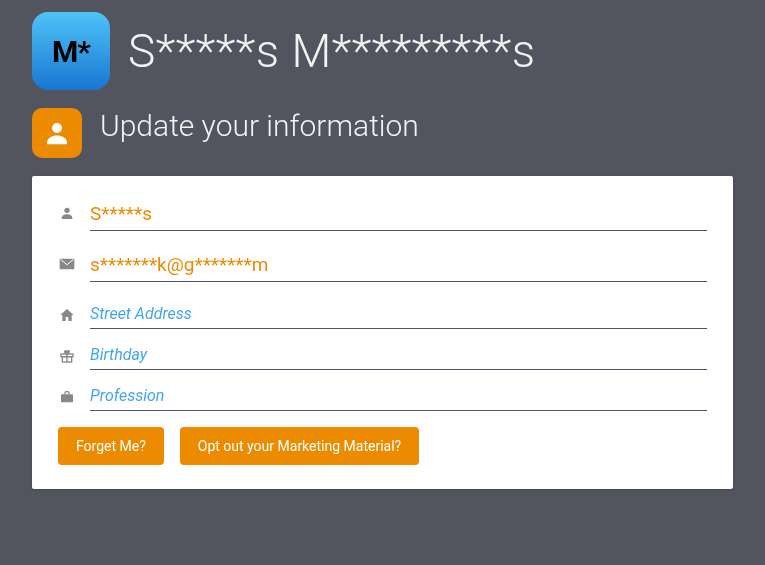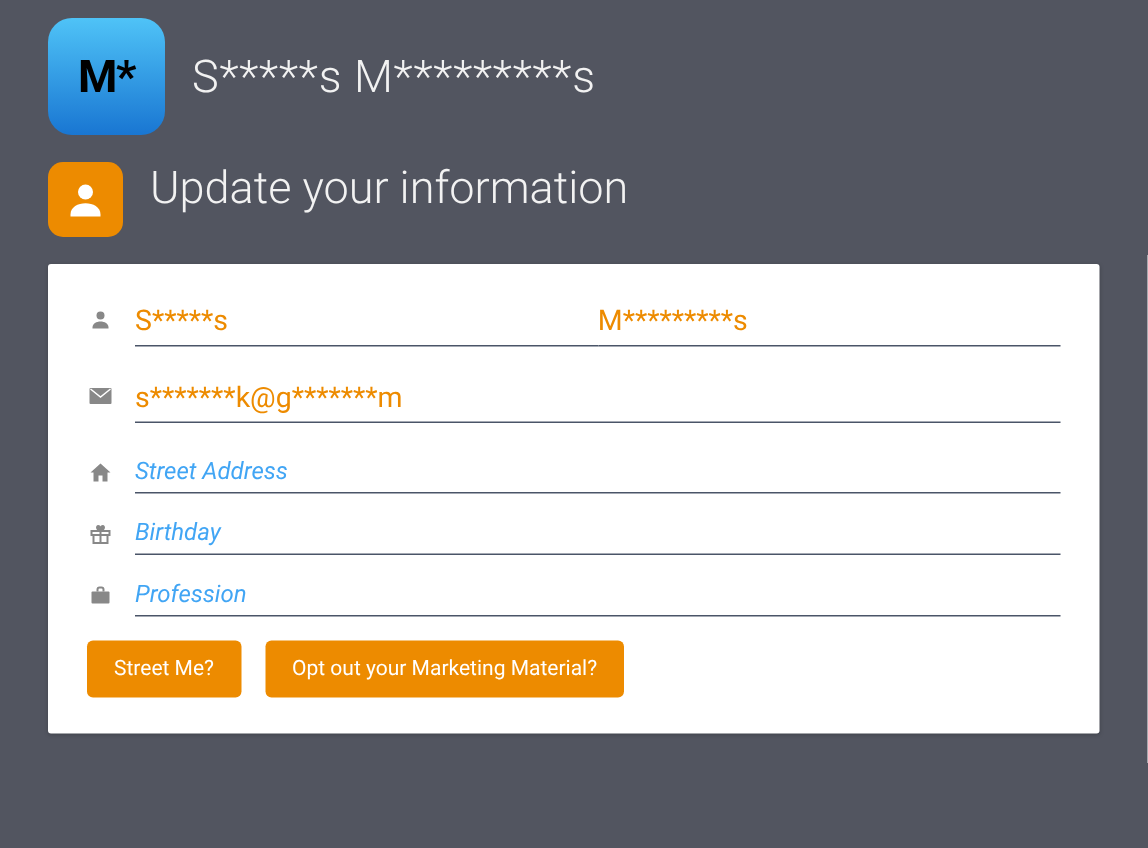--- a/index.html
+++ b/index.html
@@ -33,21 +33,21 @@
       justify-content: center;
     }
     .avatar-text {
       font-size: 30px;
       font-weight: 700;
       color: #000;
       letter-spacing: -1px;
     }
     .header-title {
       color: #f2f2f2;
-      font-size: 30px;
+      font-size: 46px;
       font-weight: 300;
       letter-spacing: 0.5px;
     }
     .section-row {
       display: flex;
       align-items: flex-start;
       gap: 18px;
       margin-bottom: 18px;
     }
     .section-icon-box {
@@ -158,21 +158,20 @@
 
     <div class="field-row">
       <div class="field-icon">
         <svg width="16" height="16" viewBox="0 0 24 24" fill="#888">
           <circle cx="12" cy="8" r="4"></circle>
           <path d="M4 20c0-4 4-6 8-6s8 2 8 6v1H4v-1z"></path>
         </svg>
       </div>
       <div class="field-stack">
         <input class="text-input" type="text" value="S*****s" style="">
-        <input class="text-input" type="text" value="M*********s" style="">
       </div>
     </div>
 
     <div class="field-row">
       <div class="field-icon">
         <svg width="16" height="12" viewBox="0 0 24 18" fill="#888">
           <rect x="1" y="1" width="22" height="16" rx="1" fill="#888"></rect>
           <path d="M2 2 L12 10 L22 2" stroke="#fff" stroke-width="1.5" fill="none"></path>
         </svg>
       </div>
@@ -213,18 +212,18 @@
           <rect x="3" y="8" width="18" height="12" rx="1"></rect>
           <path d="M9 8 V6 a2 2 0 0 1 2-2 h2 a2 2 0 0 1 2 2 V8" fill="none" stroke="#888" stroke-width="2"></path>
         </svg>
       </div>
       <div class="field-stack">
         <input class="text-input placeholder-only" type="text" placeholder="Profession" style="">
       </div>
     </div>
 
     <div class="button-row">
-      <button class="btn">Street Me?</button>
+      <button class="btn">Forget Me?</button>
       <button class="btn">Opt out your Marketing Material?</button>
     </div>
 
   </div>
 </div>
 
 </body></html>

